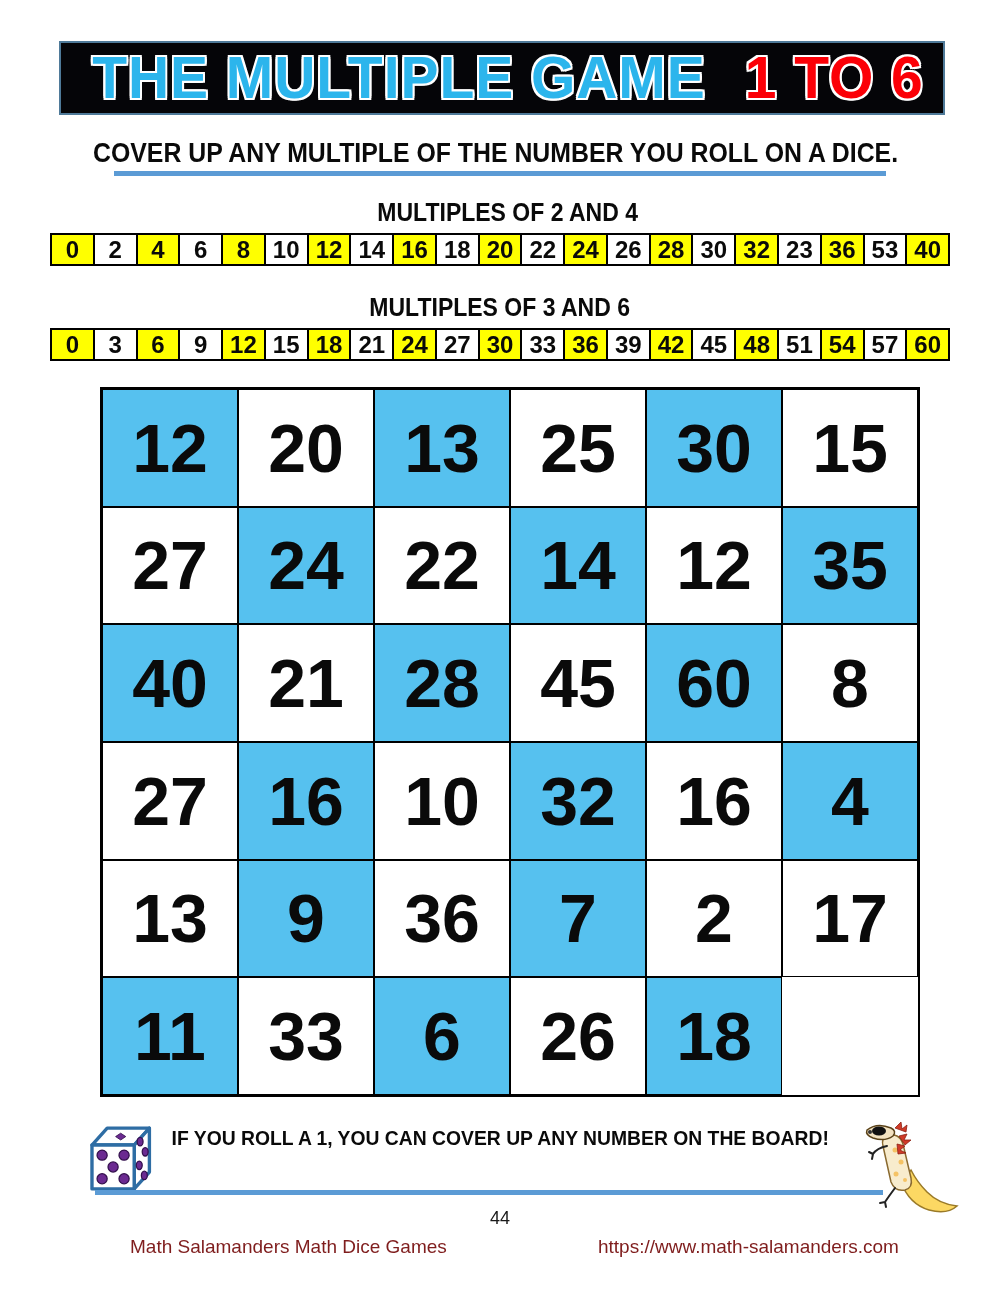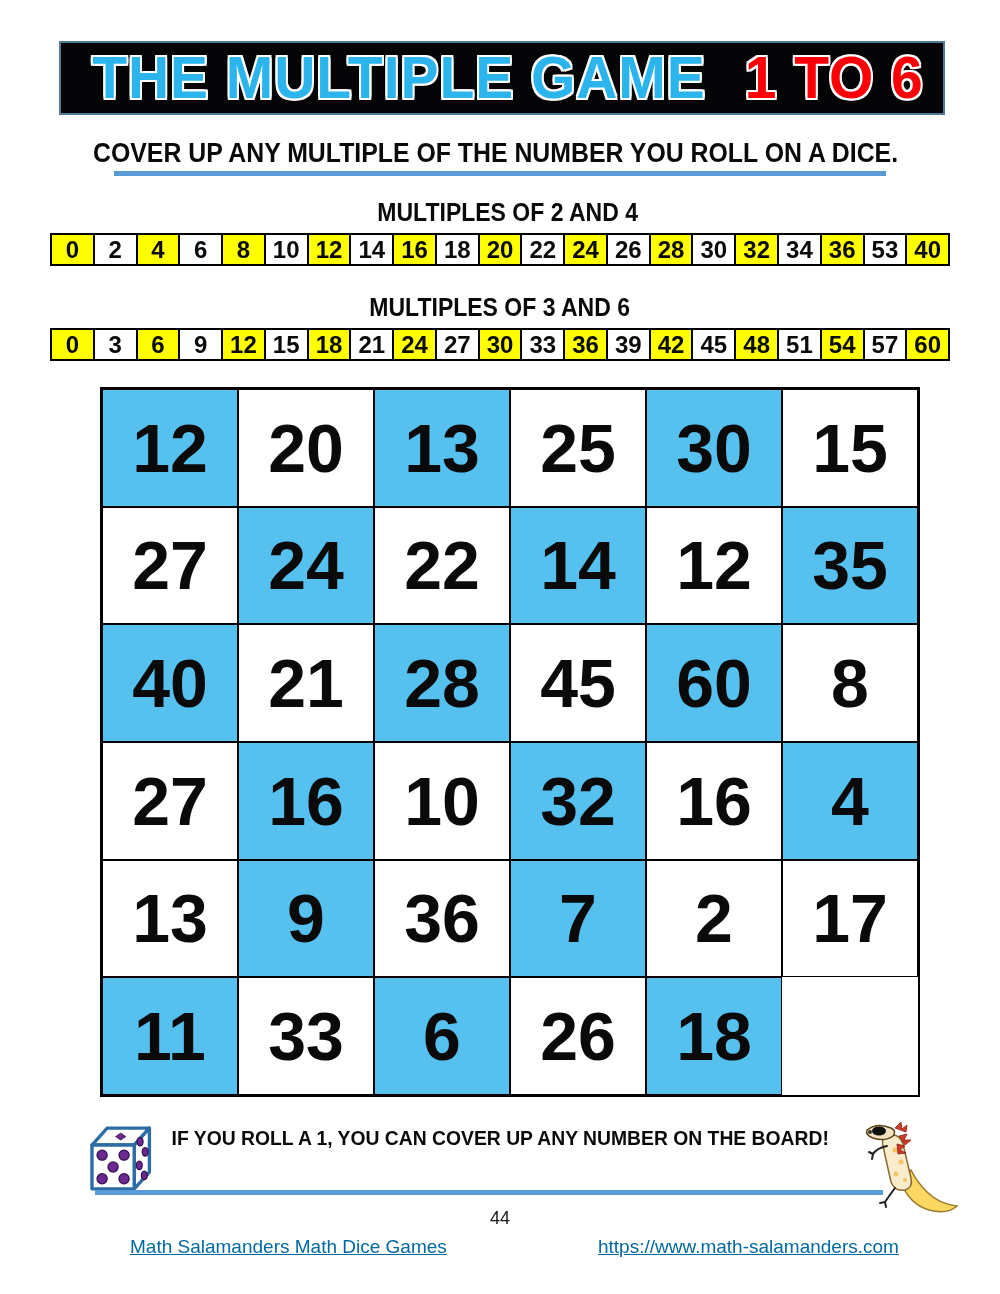--- a/index.html
+++ b/index.html
@@ -111,22 +111,21 @@
 
   .page-number {
     position: absolute; top: 1208px; left: 0; right: 0;
     text-align: center;
     font-size: 18px; color: #1a1a1a;
   }
 
   .footer-link {
     position: absolute; top: 1236px;
     font-size: 19px;
-    color: #0369a1;
-    text-decoration: underline;
+    color: #7f1d1d;
     cursor: pointer;
     white-space: nowrap;
   }
   .footer-left { left: 130px; }
   .footer-right { left: 598px; }
 </style>
 </head>
 <body>
 
 <div class="page">
@@ -156,21 +155,21 @@
       <div class="scell">14</div>
       <div class="scell hl">16</div>
       <div class="scell">18</div>
       <div class="scell hl">20</div>
       <div class="scell">22</div>
       <div class="scell hl">24</div>
       <div class="scell">26</div>
       <div class="scell hl">28</div>
       <div class="scell">30</div>
       <div class="scell hl">32</div>
-      <div class="scell">34</div>
+      <div class="scell">23</div>
       <div class="scell hl">36</div>
       <div class="scell">53</div>
       <div class="scell hl">40</div>
     </div>
 
   <div class="strip-heading heading-2">
     <span class="cond">MULTIPLES OF 3 AND 6</span>
   </div>
   <div class="strip strip-2">
       <div class="scell hl">0</div>

